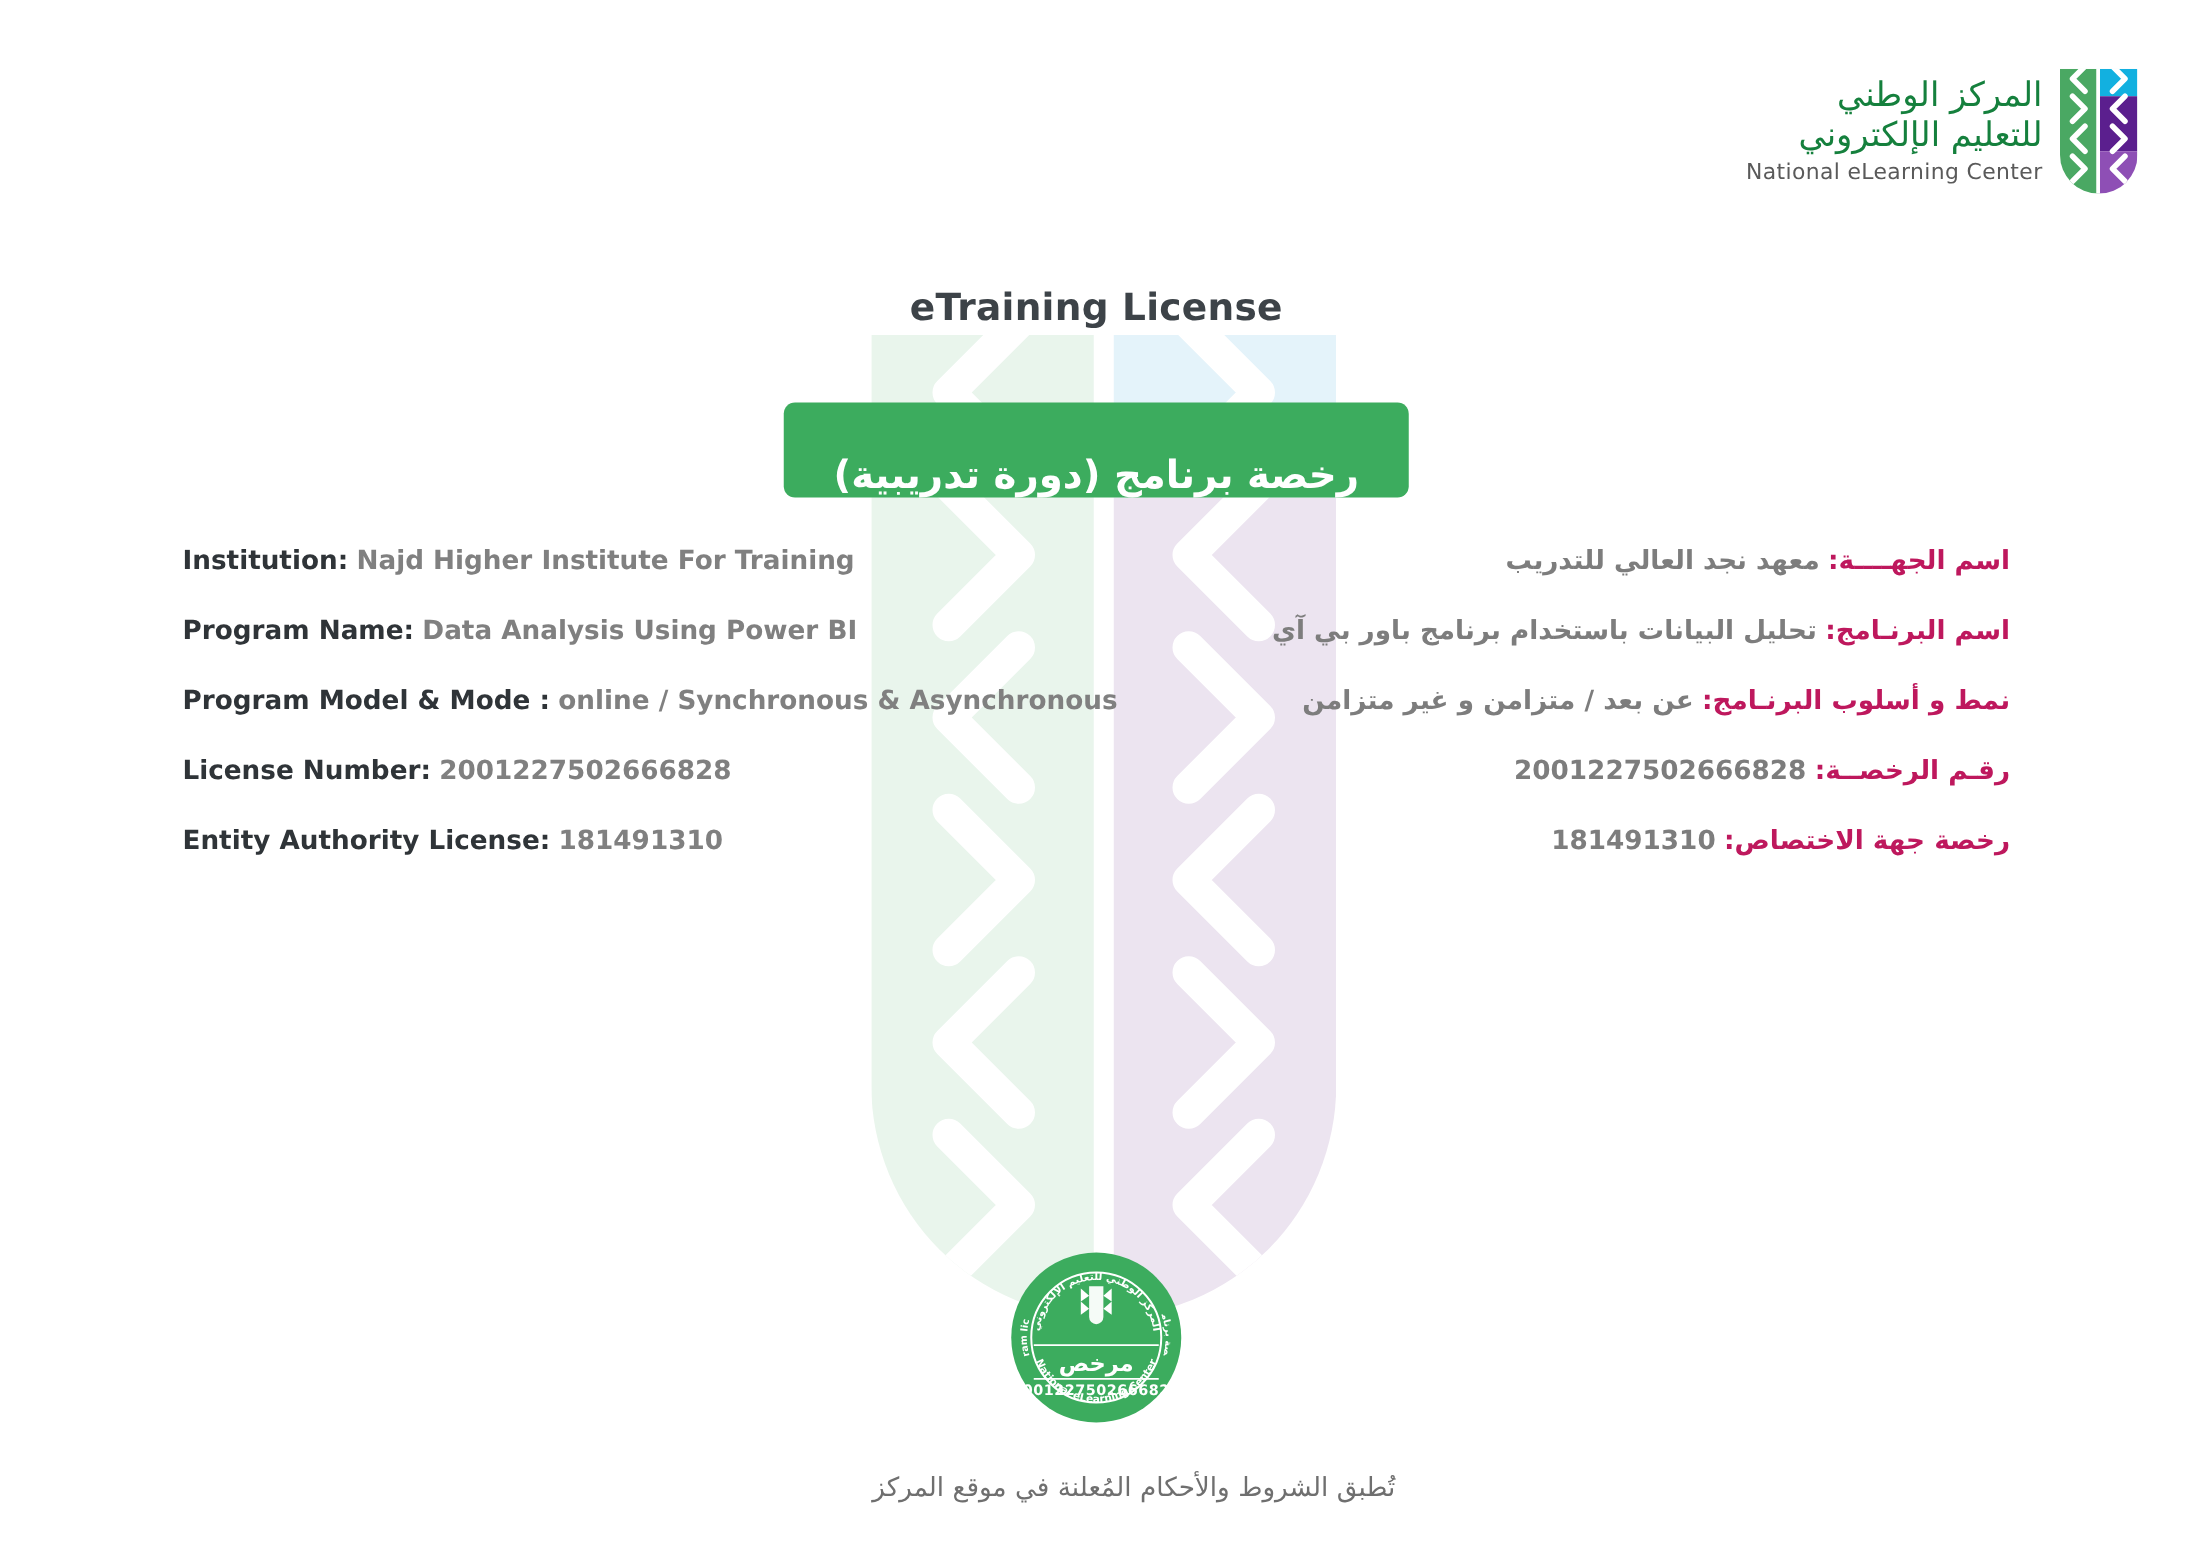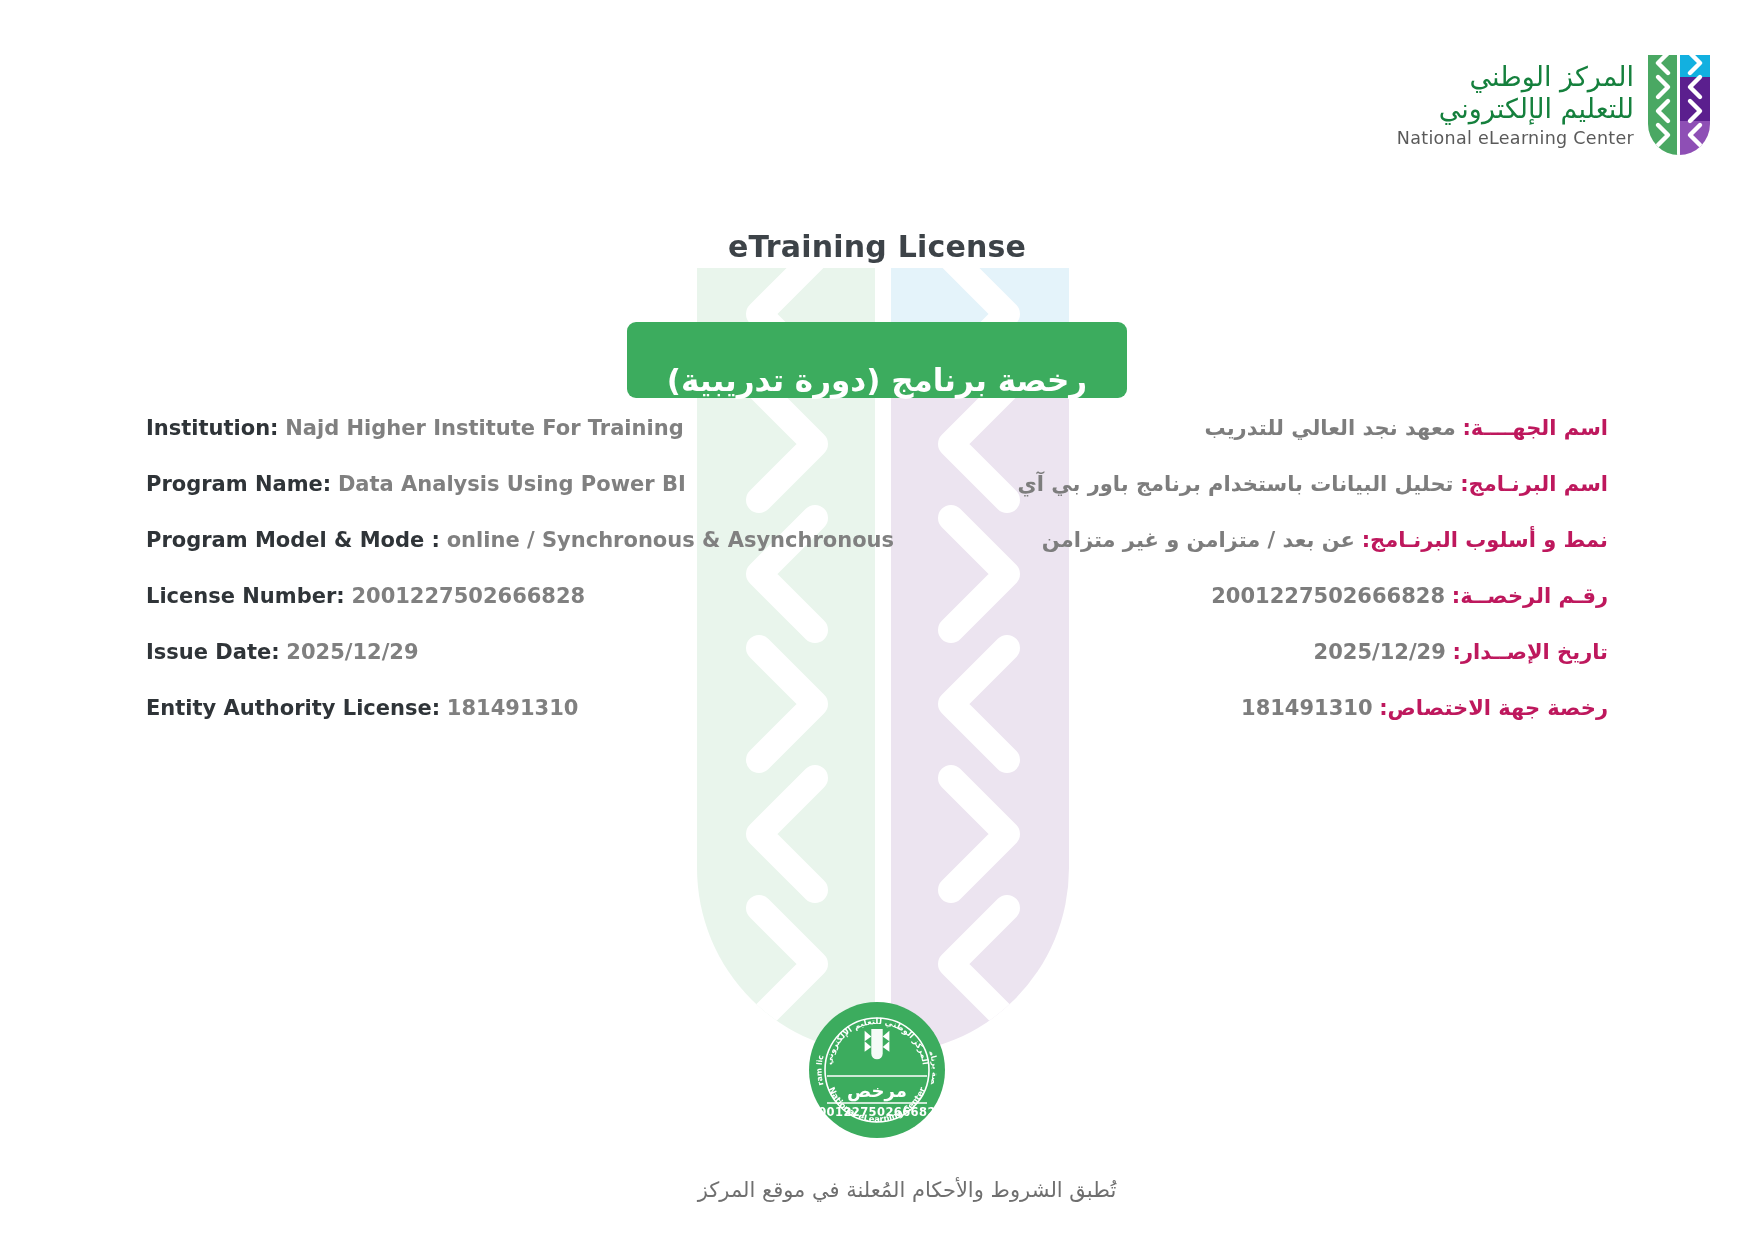--- a/index.html
+++ b/index.html
@@ -103,21 +103,21 @@
     color: #ffffff;
     font-size: 31px;
     font-weight: 700;
     direction: rtl;
     letter-spacing: 0.3px;
   }
 
   
   .fields {
     position: absolute;
-    top: 416px;
+    top: 436px;
     left: 0;
     width: 100%;
     z-index: 2;
   }
   .field-row {
     position: relative;
     height: 56px;
   }
   .field-en {
     position: absolute;
@@ -298,30 +298,20 @@
     <div class="field-en">
       <span class="lbl">License Number:</span>
       <span class="val">2001227502666828</span>
     </div>
     <div class="field-ar">
       <span class="lbl">رقـم الرخصــة:</span>
       <span class="val">2001227502666828</span>
     </div>
   </div>
 
-  <div class="field-row">
-    <div class="field-en">
-      <span class="lbl">Issue Date:</span>
-      <span class="val">2025/12/29</span>
-    </div>
-    <div class="field-ar">
-      <span class="lbl">تاريخ الإصــدار:</span>
-      <span class="val">2025/12/29</span>
-    </div>
-  </div>
 
   <div class="field-row">
     <div class="field-en">
       <span class="lbl">Entity Authority License:</span>
       <span class="val">181491310</span>
     </div>
     <div class="field-ar">
       <span class="lbl">رخصة جهة الاختصاص:</span>
       <span class="val">181491310</span>
     </div>

